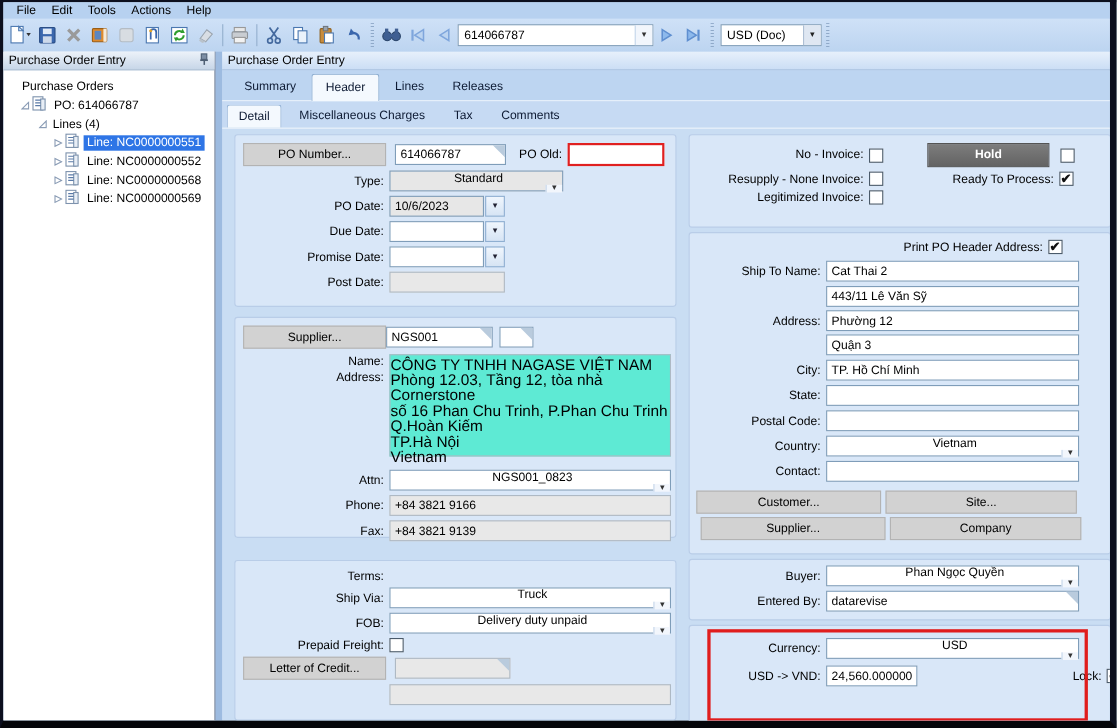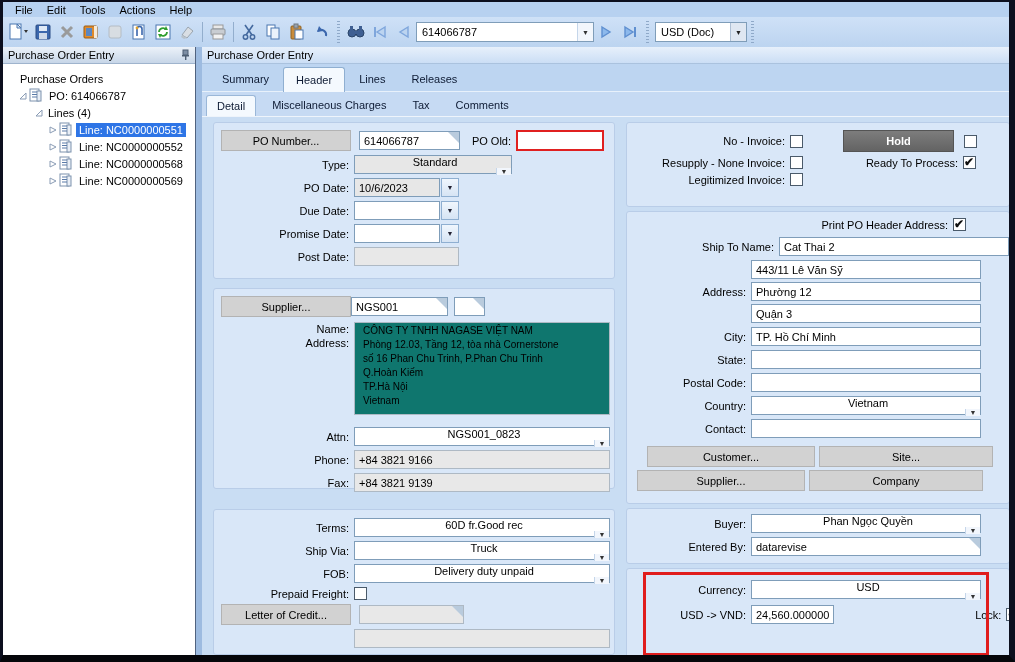--- a/index.html
+++ b/index.html
@@ -59,21 +59,21 @@
   .textbox.num{ justify-content:flex-end; }
   .dogear::after{ content:""; position:absolute; top:0; right:0; width:0; height:0; border-top:11px solid #b9cbdd; border-left:11px solid transparent; }
   .combo{ height:19px; background:#fff; border:1px solid #7f9db9; font-size:11px; color:#000; display:flex; align-items:center; padding-left:4px;flex-direction:column; }
   .combo.gray{ background:#e7e7e7; }
   .combo .arr{ margin-left:auto; width:15px; height:100%; display:flex; align-items:center; justify-content:center; font-size:7px; color:#333; border-left:1px solid #c5d6ea; background:#f2f6fc; }
   .datebtn{ width:18px; height:19px; margin-left:1px; background:linear-gradient(#f0f6fd,#d6e4f4); border:1px solid #8fafd1; display:flex; align-items:center; justify-content:center; font-size:7px; color:#223; }
   .gbtn{ height:21px; background:#d2d2d2; border:1px solid #b3b3b3; font-size:11px; color:#000; display:flex; align-items:center; justify-content:center; }
   .hold-btn{ height:22px; background:linear-gradient(#7d7d7d,#636363); border:1px solid #545454; color:#fff; font-size:11px; font-weight:bold; display:flex; align-items:center; justify-content:center; }
   .cb{ width:13px; height:13px; background:#fff; border:1px solid #4a5a6a; position:relative; flex:0 0 13px; }
   .cb.checked::after{ content:"✔"; position:absolute; left:0px; top:-2px; font-size:12px; font-weight:bold; color:#101010; }
-  .multibox{ background:#0f766e; border:1px solid #aeb9c4; font-size:10px; color:#000; line-height:14px; padding:1px 8px; white-space:pre-line; }
+  .multibox{ background:#5eead4; border:1px solid #aeb9c4; font-size:14px; color:#000; line-height:14px; padding:1px 0; white-space:pre-line; }
   .redbox{ position:absolute; border:3px solid #e01d1d; pointer-events:none; z-index:5; }
   .fieldcol{ display:flex; flex-direction:column; gap:3px;text-align:center; }
 </style>
 </head>
 <body>
 
 <div class="window">
 
   <div class="menubar">
     <span>File</span>
@@ -393,24 +393,20 @@
           </div>
           <div class="row">
             <span class="lbl lblL">Fax:</span>
             <div class="textbox disabled" style="width:256px;">+84 3821 9139</div>
           </div>
         </div>
 
         <div class="group" style="left:11px; top:392px; width:402px; height:146px;">
           <div class="row" style="margin-top:8px;">
             <span class="lbl lblL">Terms:</span>
-            <div class="combo" style="width:256px;">
-              <span>60D fr.Good rec</span>
-                <span class="arr">▼</span>
-            </div>
           </div>
           <div class="row">
             <span class="lbl lblL">Ship Via:</span>
             <div class="combo" style="width:256px;">
               <span>Truck</span>
                 <span class="arr">▼</span>
             </div>
           </div>
           <div class="row">
             <span class="lbl lblL">FOB:</span>
@@ -450,21 +446,21 @@
             <span class="lbl" style="width:163px;">Legitimized Invoice:</span>
             <div class="cb"></div>
           </div>
         </div>
 
         <div class="group" style="left:424px; top:94px; width:384px; height:293px;">
           <div class="row" style="margin-top:6px;">
             <span class="lbl" style="width:326px;">Print PO Header Address:</span>
             <div class="cb checked"></div>
           </div>
-          <div class="row" style="margin-top:6px;justify-content:flex-end;">
+          <div class="row" style="margin-top:6px;">
             <span class="lbl lblR">Ship To Name:</span>
             <div class="textbox" style="width:230px;">Cat Thai 2</div>
           </div>
           <div class="row">
             <span class="lbl lblR">Address:</span>
             <div class="fieldcol">
               <div class="textbox" style="width:230px;">443/11 Lê Văn Sỹ</div>
               <div class="textbox" style="width:230px;">Phường 12</div>
               <div class="textbox" style="width:230px;">Quận 3</div>
             </div>
@@ -486,21 +482,21 @@
             <div class="combo" style="width:230px;">
               <span>Vietnam</span>
                 <span class="arr">▼</span>
             </div>
           </div>
           <div class="row">
             <span class="lbl lblR">Contact:</span>
             <div class="textbox" style="width:230px;"></div>
           </div>
           <div class="row" style="margin-top:8px;">
-            <button class="gbtn" style="width:168px; margin-left:20px;">Customer...</button>
+            <button class="gbtn" style="width:168px; margin-left:6px;">Customer...</button>
             <button class="gbtn" style="width:174px; margin-left:4px;">Site...</button>
           </div>
           <div class="row" style="margin-top:3px;">
             <button class="gbtn" style="width:168px; margin-left:10px;">Supplier...</button>
             <button class="gbtn" style="width:174px; margin-left:4px;">Company</button>
           </div>
         </div>
 
         <div class="group" style="left:424px; top:391px; width:384px; height:56px;">
           <div class="row" style="margin-top:5px;">

